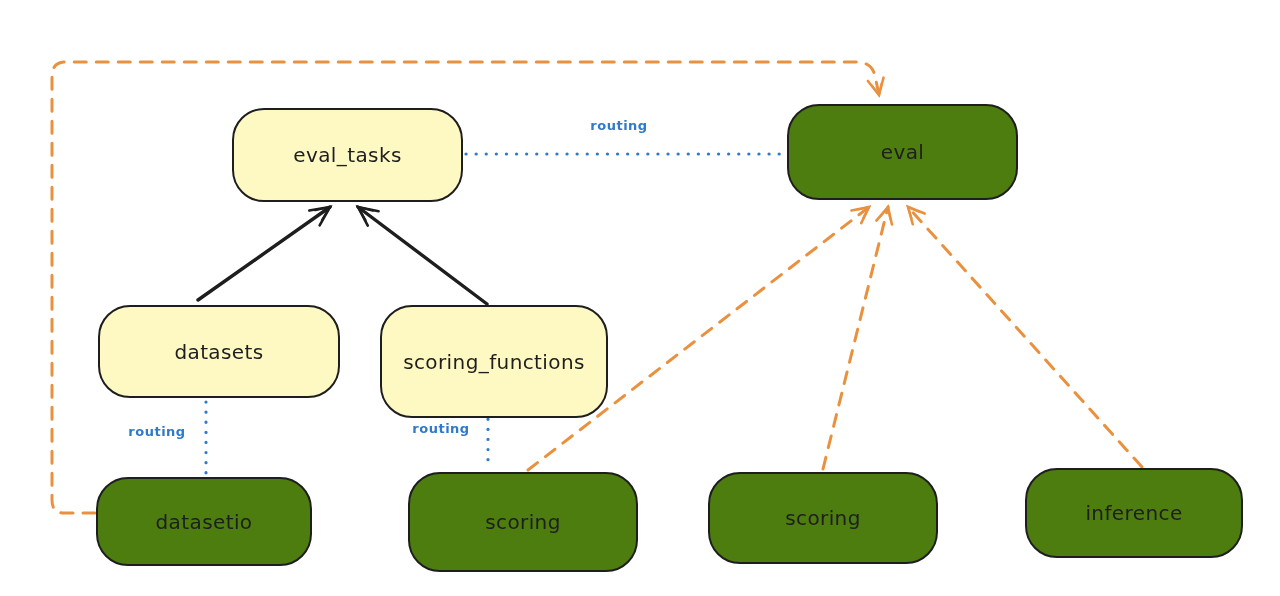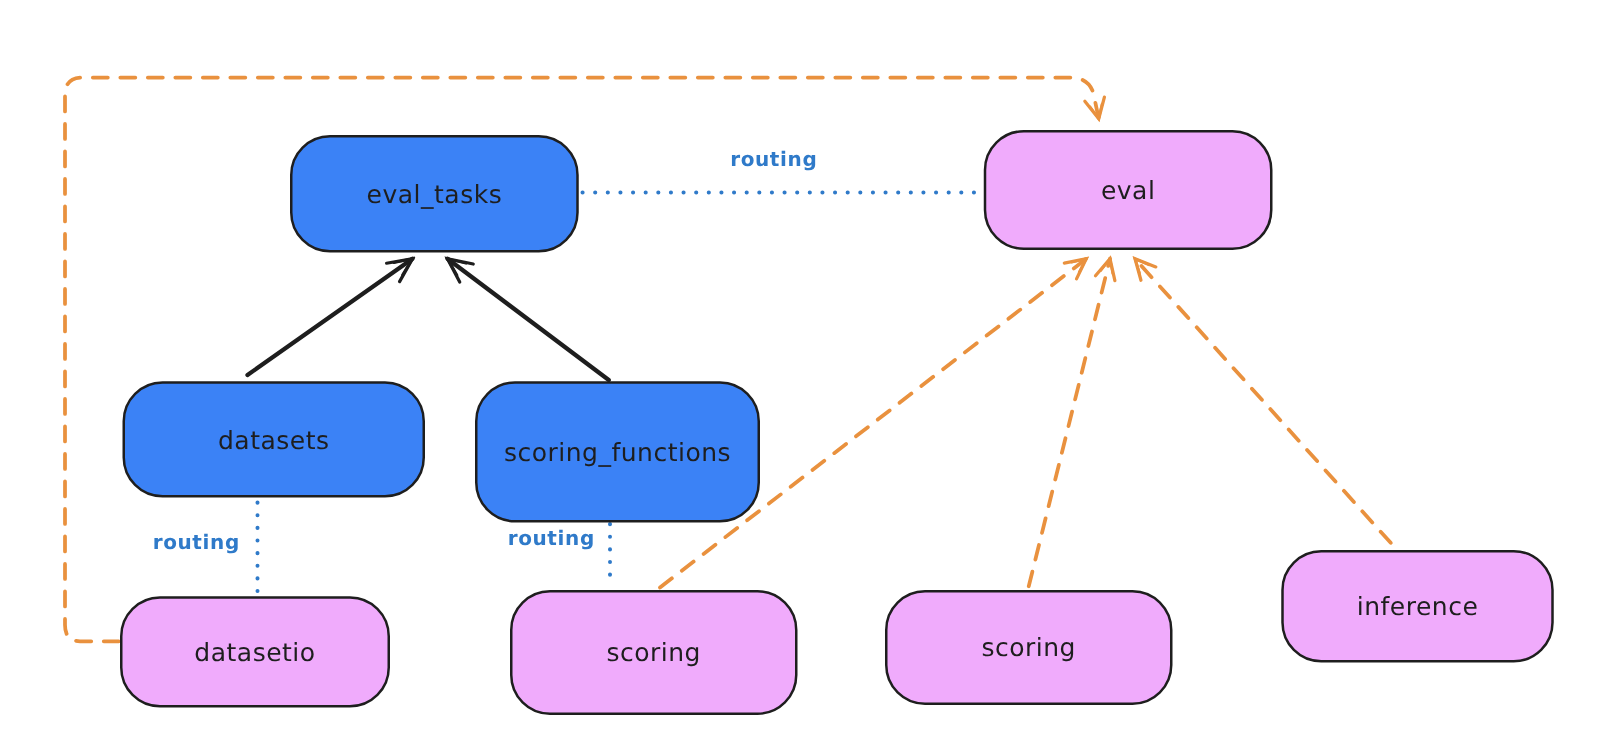--- a/index.html
+++ b/index.html
@@ -6,35 +6,35 @@
   body{
     width:1280px;height:596px;position:relative;background:#ffffff;
     font-family:"DejaVu Sans",sans-serif;overflow:hidden;
   }
   .edges-layer{position:absolute;left:0;top:0;width:1280px;height:596px;pointer-events:none}
   .node{
     position:absolute;border:2.6px solid #1e1e1e;border-radius:32px;
     display:flex;align-items:center;justify-content:center;
     font-size:20px;color:#1e1e1e;letter-spacing:.4px;box-sizing:border-box;
   }
-  .node.blue{background:#3b82f6}
-  .node.green{background:#f0abfc}
+  .node.blue{background:#fef9c3}
+  .node.green{background:#4d7c0f}
   .edge-label{
-    position:absolute;color:#2f7ac9;font-weight:bold;font-size:16px;
+    position:absolute;color:#2f7ac9;font-weight:bold;font-size:13px;
     letter-spacing:.5px;text-align:center;
   }
   
   #n-eval_tasks{left:232px;top:108px;width:231px;height:94px}
   #n-eval{left:787px;top:104px;width:231px;height:96px}
   #n-datasets{left:98px;top:305px;width:242px;height:93px}
   #n-scoring_functions{left:380px;top:305px;width:228px;height:113px}
   #n-datasetio{left:96px;top:477px;width:216px;height:89px}
   #n-scoring{left:408px;top:472px;width:230px;height:100px}
   #n-agents{left:708px;top:472px;width:230px;height:92px}
-  #n-inference{left:1025px;top:440px;width:218px;height:90px}
+  #n-inference{left:1025px;top:468px;width:218px;height:90px}
   
   #lbl-routing-top{left:567px;top:118px;width:104px}
   #lbl-routing-datasets{left:112px;top:424px;width:90px}
   #lbl-routing-scoring{left:396px;top:421px;width:90px}
 </style>
 </head>
 <body>
 
 <svg class="edges-layer" width="1280" height="596" viewBox="0 0 1280 596" xmlns="http://www.w3.org/2000/svg">
   <defs>

